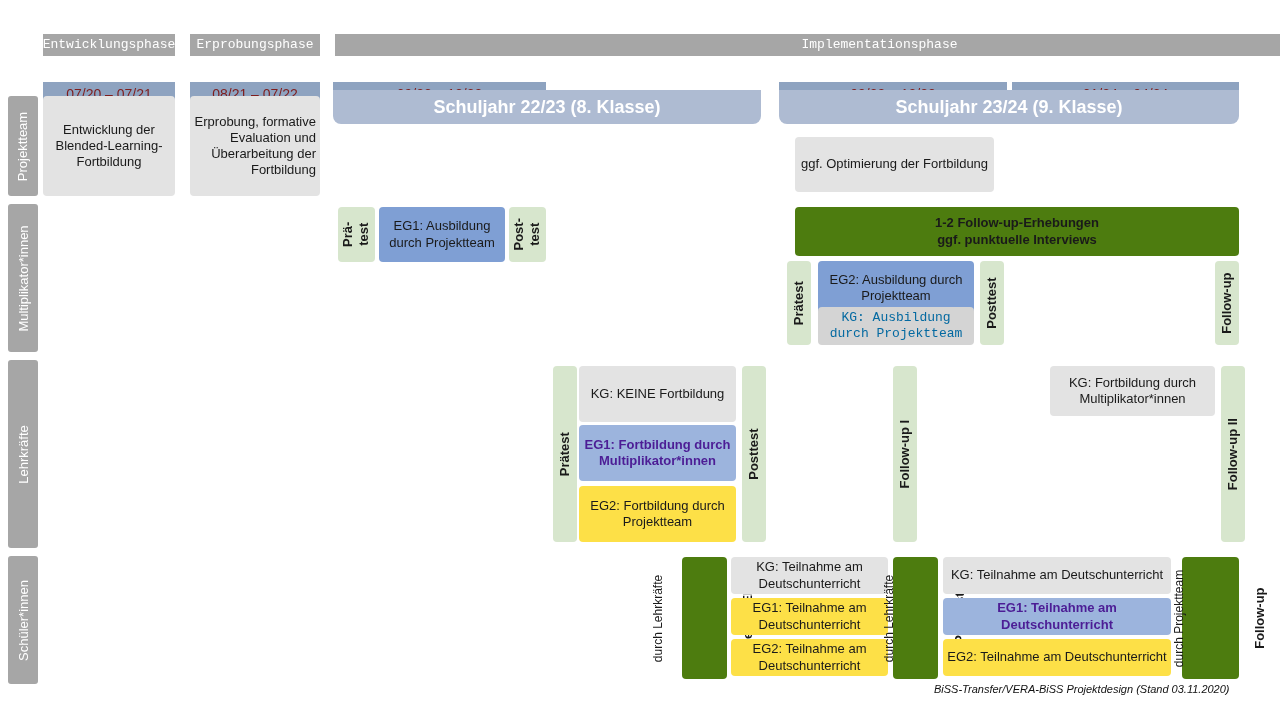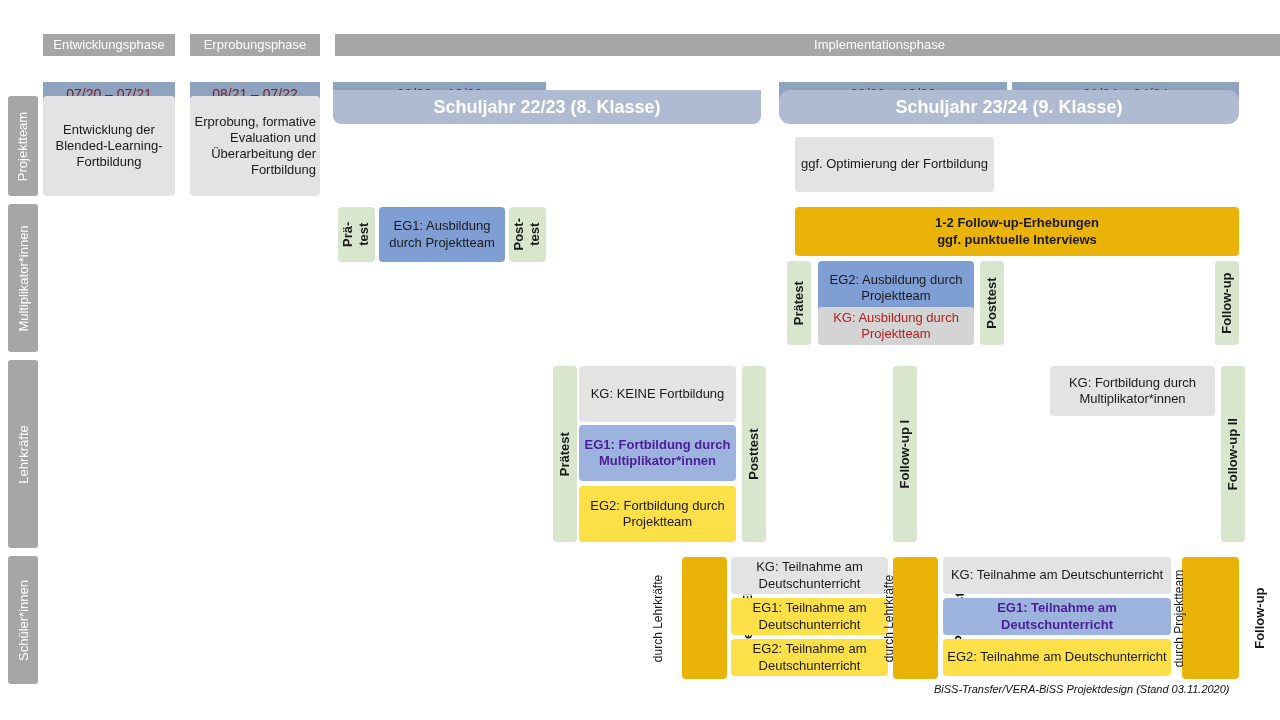--- a/index.html
+++ b/index.html
@@ -29,20 +29,21 @@
     text-align: center;
     line-height: 1.25;
     border-radius: 4px;
   }
   
   .phase-head {
     background: #a6a6a6;
     color: #ffffff;
     font-size: 13px;
     border-radius: 0;
+    font-family: Liberation Mono, monospace;
   }
   
   .date-bar {
     background: #8ea3c0;
     color: #7f1d1d;
     font-size: 14px;
     border-radius: 0;
     margin-top: 20px;
   }
   
@@ -73,36 +74,37 @@
     white-space: nowrap;
     font-size: 13px;
   }
   
   .grey {
     background: #e3e3e3;
     color: #1a1a1a;
   }
   .grey-d {
     background: #d4d4d4;
-    color: #b91c1c;
+    color: #0369a1;
+    font-family: Liberation Mono, monospace;
   }
   .blue-dark {
     background: #9cb4dd;
     color: #4c1d95;
   }
   .blue-mid {
     background: #7f9fd4;
     color: #1a1a1a;
   }
   .blue-light {
     background: #fde047;
     color: #1a1a1a;
   }
   .green {
-    background: #eab308;
+    background: #4d7c0f;
     color: #1a1a1a;
   }
   .green-v {
     background: #d7e6cd;
     color: #1a1a1a;
   }
   .green-v .vtext {
     transform: rotate(-90deg);
     white-space: nowrap;
     font-weight: bold;
@@ -142,21 +144,21 @@
   <div class="box date-bar" style="left:190px; top:62px; width:130px; height:26px;">08/21 – 07/22</div>
 
   <div class="year-wrap" style="left:333px; top:62px; width:428px; height:62px;">
     <div class="box date-bar" style="left:0px; top:0px; width:213px; height:26px;">09/22 – 12/22</div>
     <div class="box year-band" style="left:0px; top:28px; width:428px; height:34px;">Schuljahr 22/23 (8. Klasse)</div>
   </div>
 
   <div class="year-wrap" style="left:779px; top:62px; width:460px; height:62px;">
     <div class="box date-bar" style="left:0px; top:0px; width:228px; height:26px;">09/23 – 12/23</div>
     <div class="box date-bar" style="left:233px; top:0px; width:227px; height:26px;">01/24 – 04/24</div>
-    <div class="box year-band" style="left:0px; top:28px; width:460px; height:34px;border-radius:11px;">Schuljahr 23/24 (9. Klasse)</div>
+    <div class="box year-band" style="left:0px; top:28px; width:460px; height:34px;">Schuljahr 23/24 (9. Klasse)</div>
   </div>
 
   <div class="rowlabel" style="left:8px; top:96px; width:30px; height:100px;">
     <span>Projektteam</span>
   </div>
   <div class="rowlabel" style="left:8px; top:204px; width:30px; height:148px;">
     <span>Multiplikator*innen</span>
   </div>
   <div class="rowlabel" style="left:8px; top:360px; width:30px; height:188px;">
     <span>Lehrkräfte</span>

